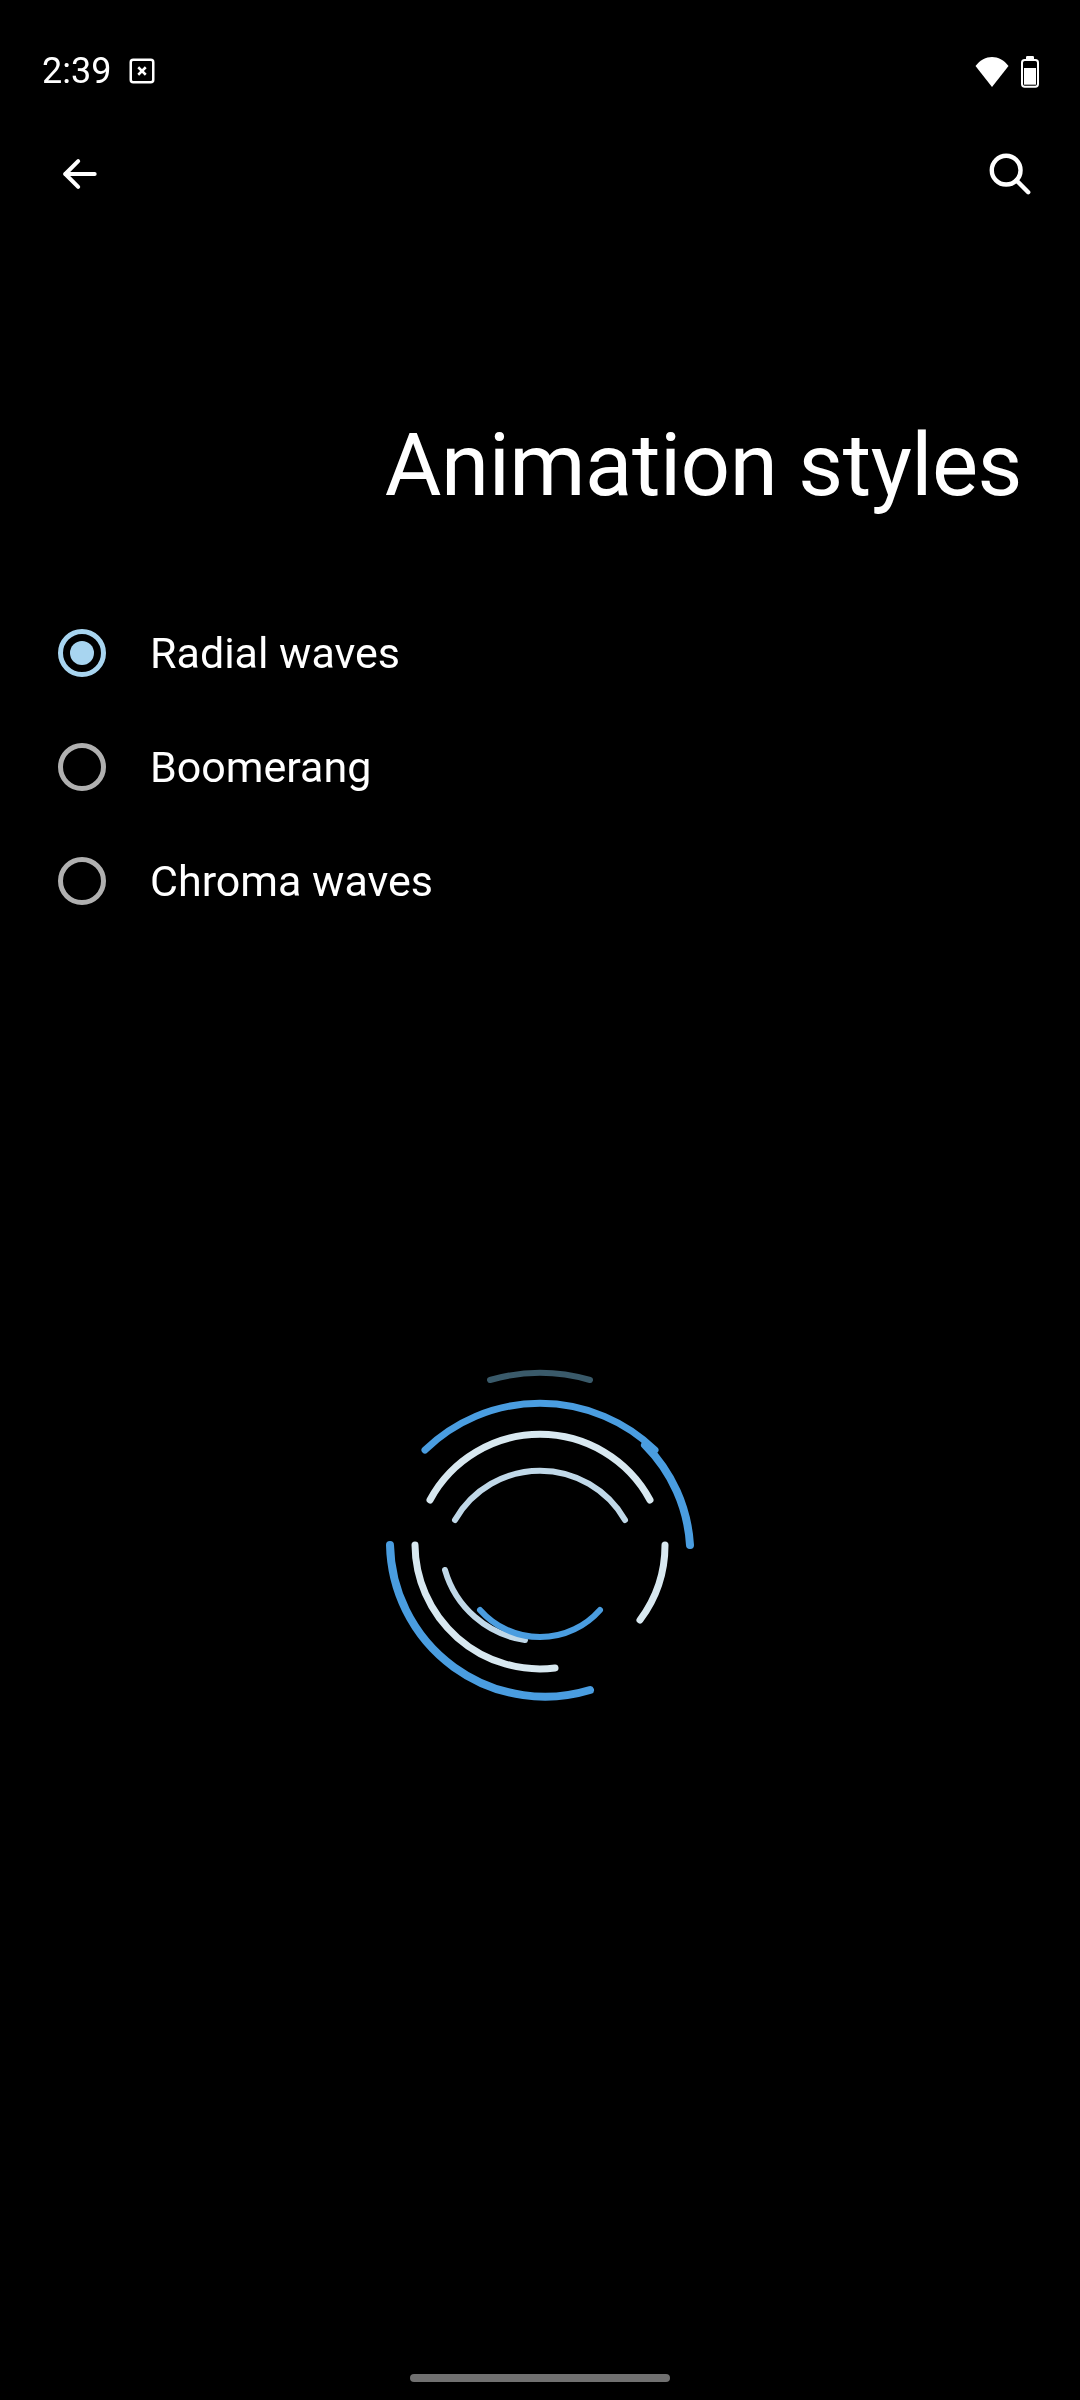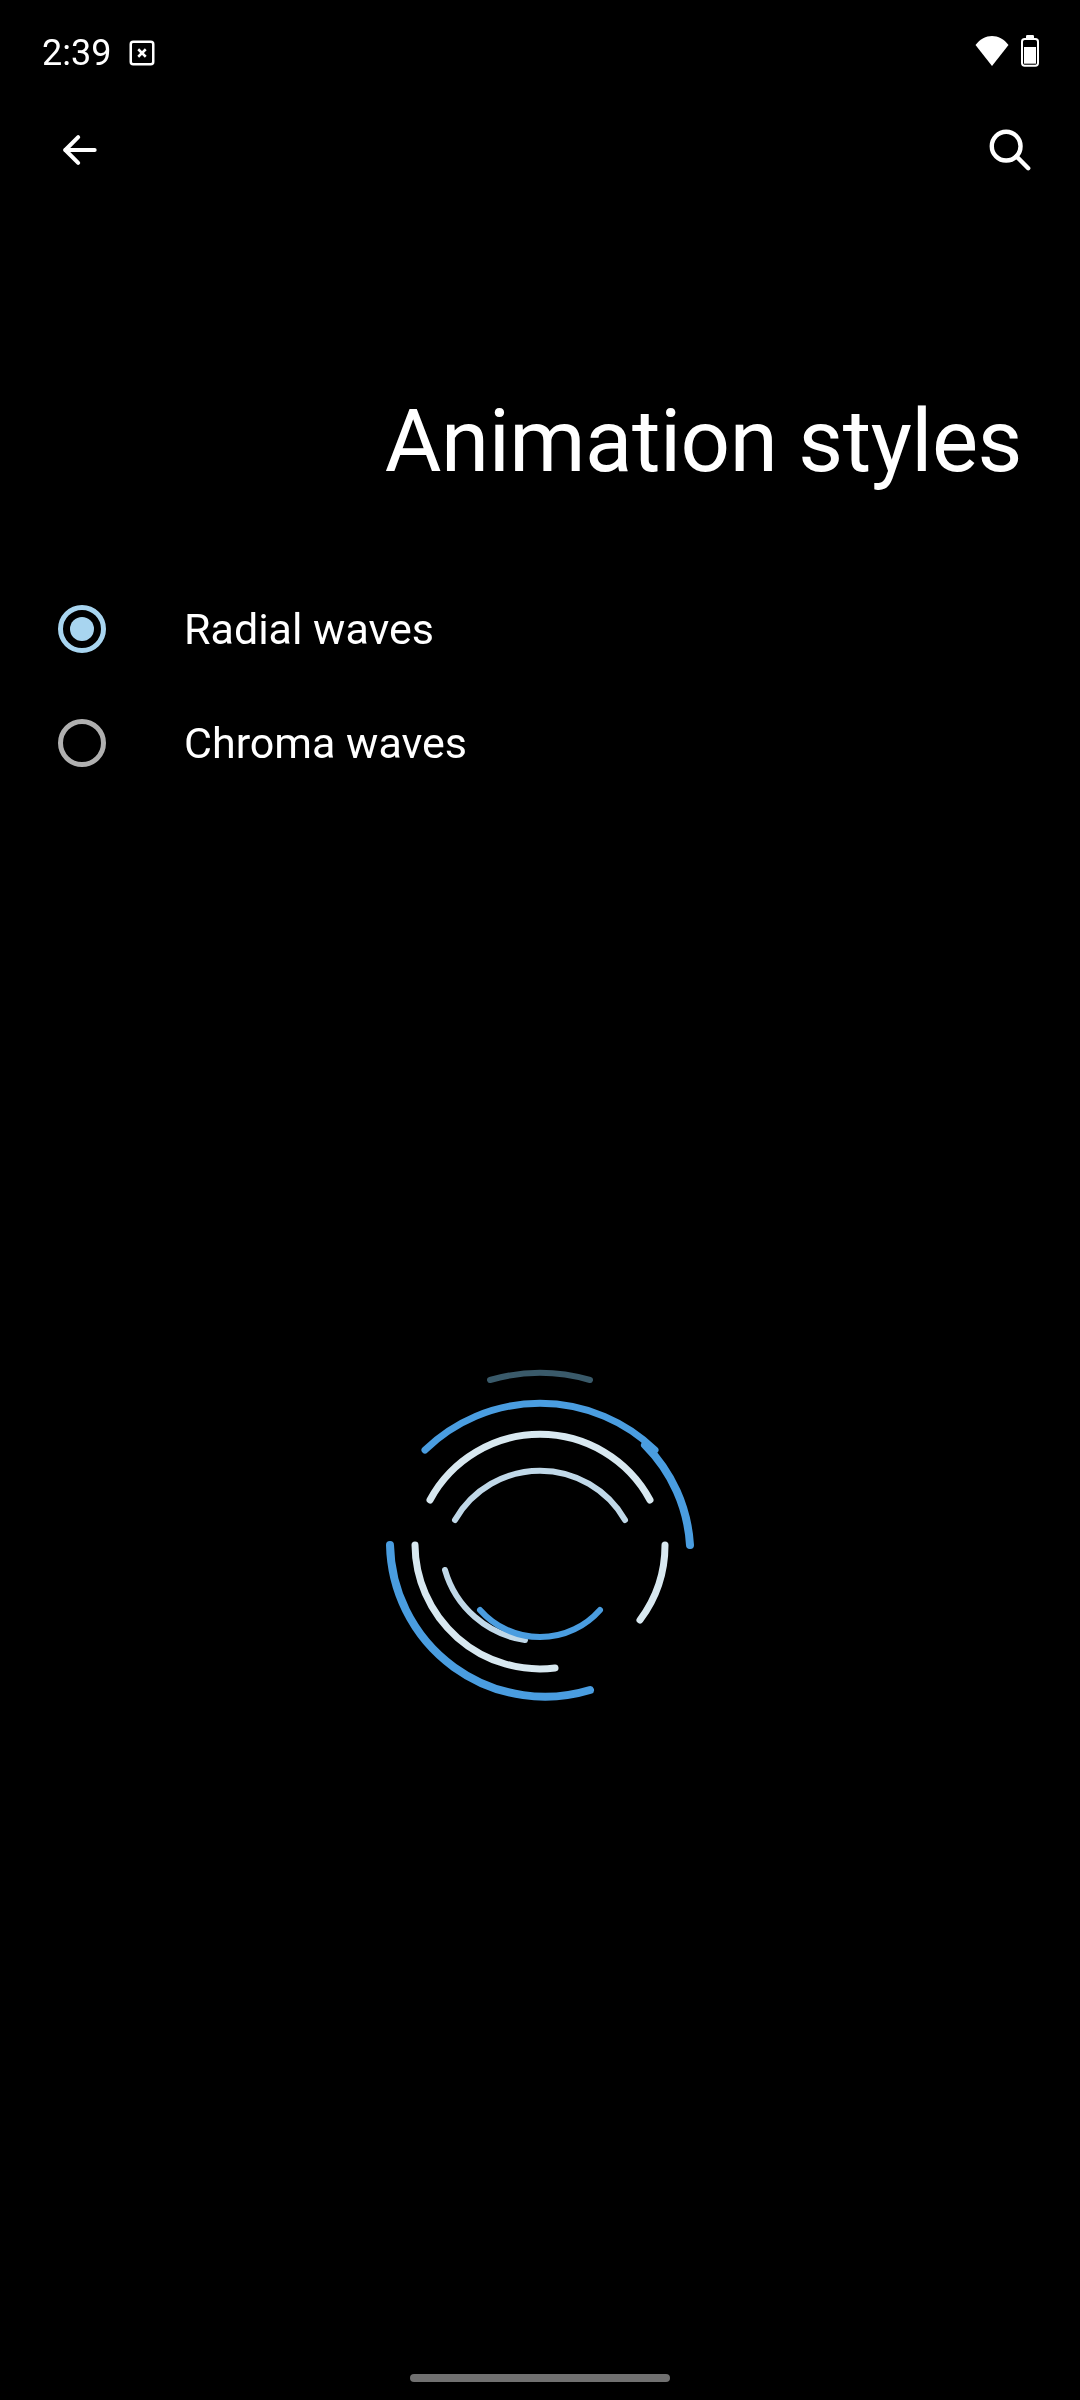--- a/index.html
+++ b/index.html
@@ -12,23 +12,24 @@
       height: 2400px;
       background: #000000;
       color: #ffffff;
       font-family: -apple-system, BlinkMacSystemFont, 'Segoe UI', Roboto, sans-serif;
       position: relative;
       overflow: hidden;
     }
     .status-bar {
       display: flex;
       justify-content: space-between;
-      align-items: center;
+      align-items: flex-end;
       padding: 37px 40px 22px 42px;
       height: 90px;
+      margin-top: 24px;
     }
     .status-left {
       display: flex;
       align-items: center;
       gap: 16px;
     }
     .status-time {
       font-size: 36px;
       font-weight: 400;
       color: #ffffff;
@@ -64,21 +65,21 @@
       letter-spacing: -0.5px;
       text-align: right;
     }
     .radio-list {
       padding: 20px 0;
     }
     .radio-item {
       display: flex;
       align-items: center;
       padding: 32px 58px;
-      gap: 78px;
+      gap: 44px;
       cursor: pointer;
     }
     .radio-circle {
       width: 48px;
       height: 48px;
       border-radius: 50%;
       border: 5px solid #b0b0b0;
       position: relative;
       flex-shrink: 0;
     }
@@ -170,20 +171,24 @@
 
 <h1 class="page-title">Animation styles</h1>
 
 <div class="radio-list">
   <div class="radio-item">
     <div class="radio-circle selected"></div>
     <span class="radio-label">Radial waves</span>
   </div>
   <div class="radio-item">
     <div class="radio-circle"></div>
+    <span class="radio-label">Boomerang</span>
+  </div>
+  <div class="radio-item">
+    <div class="radio-circle"></div>
     <span class="radio-label">Chroma waves</span>
   </div>
 </div>
 
 <div class="preview-area">
   <svg width="420" height="420" viewBox="0 0 420 420">
     <g fill="none" stroke-linecap="round">
 
       <path d="M 160 50 A 180 180 0 0 1 260 50" stroke="#3a5a6a" stroke-width="6"></path>
 

